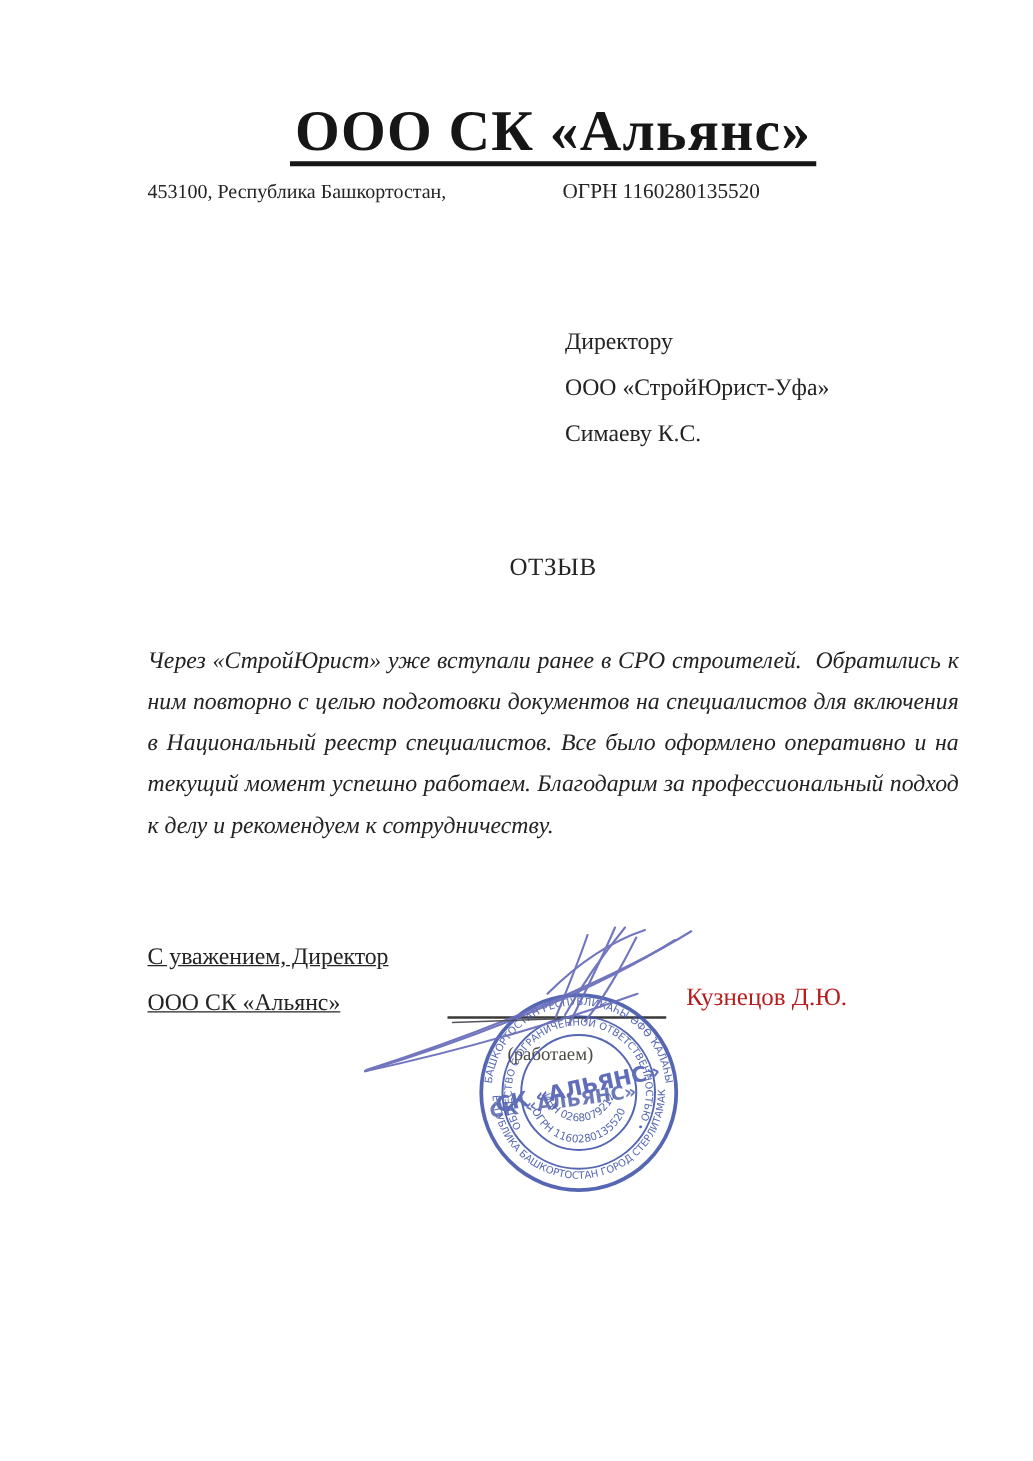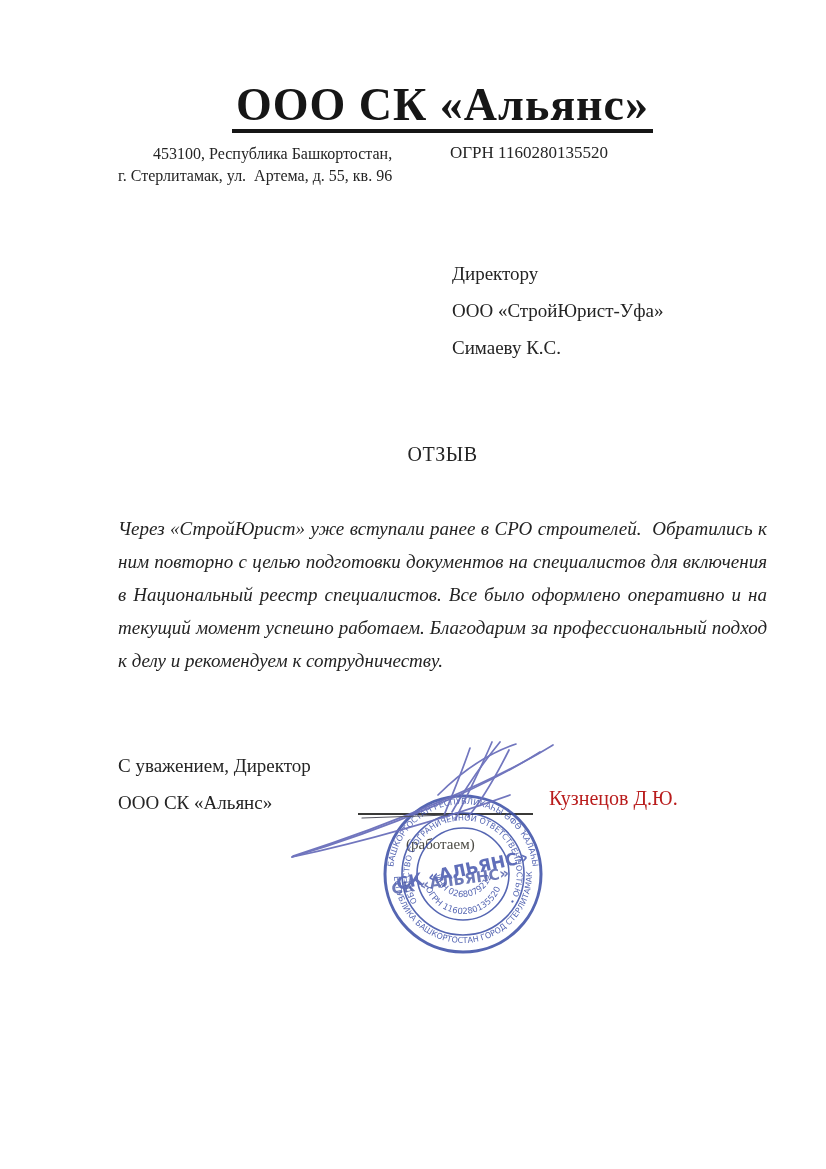--- a/index.html
+++ b/index.html
@@ -32,41 +32,40 @@
 
   .heading{left:118px;top:443px;width:649px;text-align:center;
     font-size:20px;letter-spacing:0.5px;color:#242424;}
 
   .body-text{
     left:118px;top:512px;width:649px;
     font-size:19px;line-height:33px;
     text-align:justify;color:#232323;font-style:italic;
   }
 
-  .closing{left:118px;top:747px;font-size:19px;line-height:37px;color:#242424;}
+  .closing{left:118px;top:747px;font-size:19px;line-height:37px;color:#242424;text-decoration:underline;}
   .signer{left:549px;top:787px;font-size:20px;color:#b91c1c;}
 
   .sig-line{left:358px;top:813px;width:175px;height:2px;background:#3a3a38;}
   .sig-caption{left:406px;top:836px;font-size:15px;color:#4b4a43;}
 
   .overlay{left:0;top:0;pointer-events:none;}
   .stamp-arc{font-family:"DejaVu Sans","Liberation Sans",sans-serif;}
 </style>
 </head>
 <body>
 
 <div class="page">
 
   <div class="abs title-wrap">
     <span class="title">ООО СК «Альянс»</span>
   </div>
 
   <div class="abs addr">
     <div>453100, Республика Башкортостан,</div>
-    <div>г. Стерлитамак, ул.&nbsp; Артема, д. 55, кв. 96</div>
   </div>
 
   <div class="abs req">
     <div>ОГРН 1160280135520</div>
   </div>
 
 
   <div class="abs recipient">
     <div>Директору</div>
     <div>ООО «СтройЮрист-Уфа»</div>

